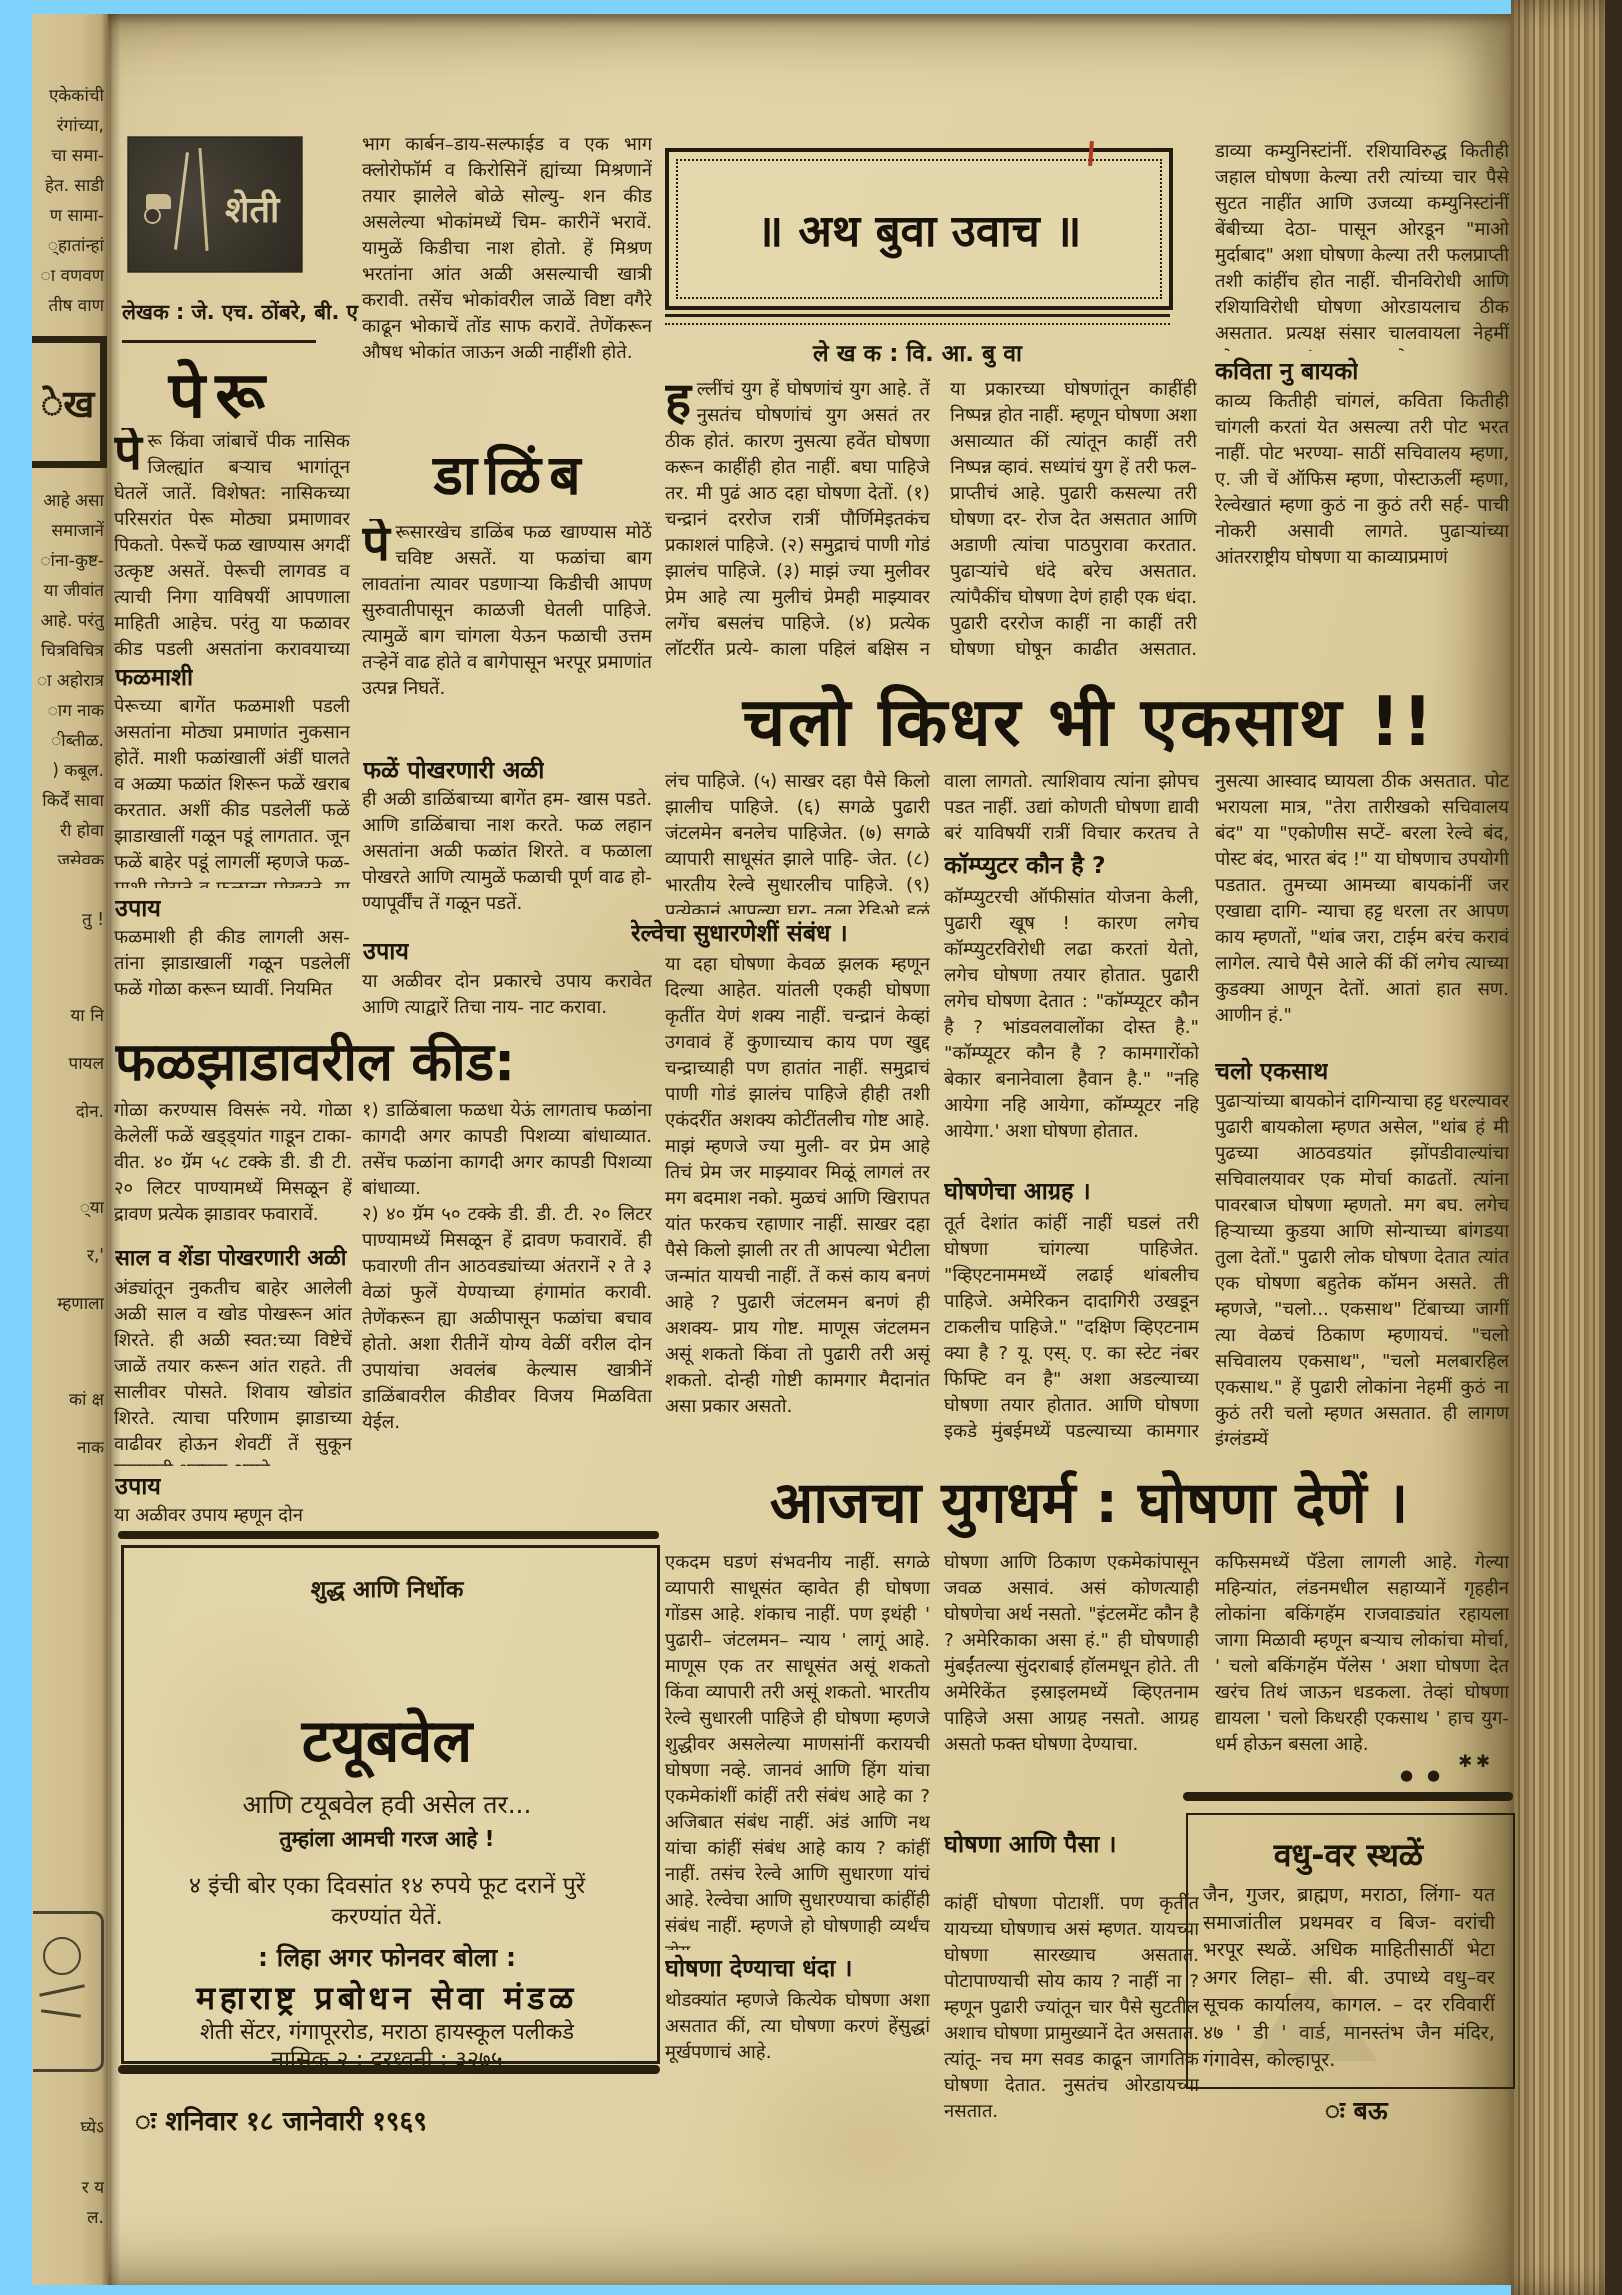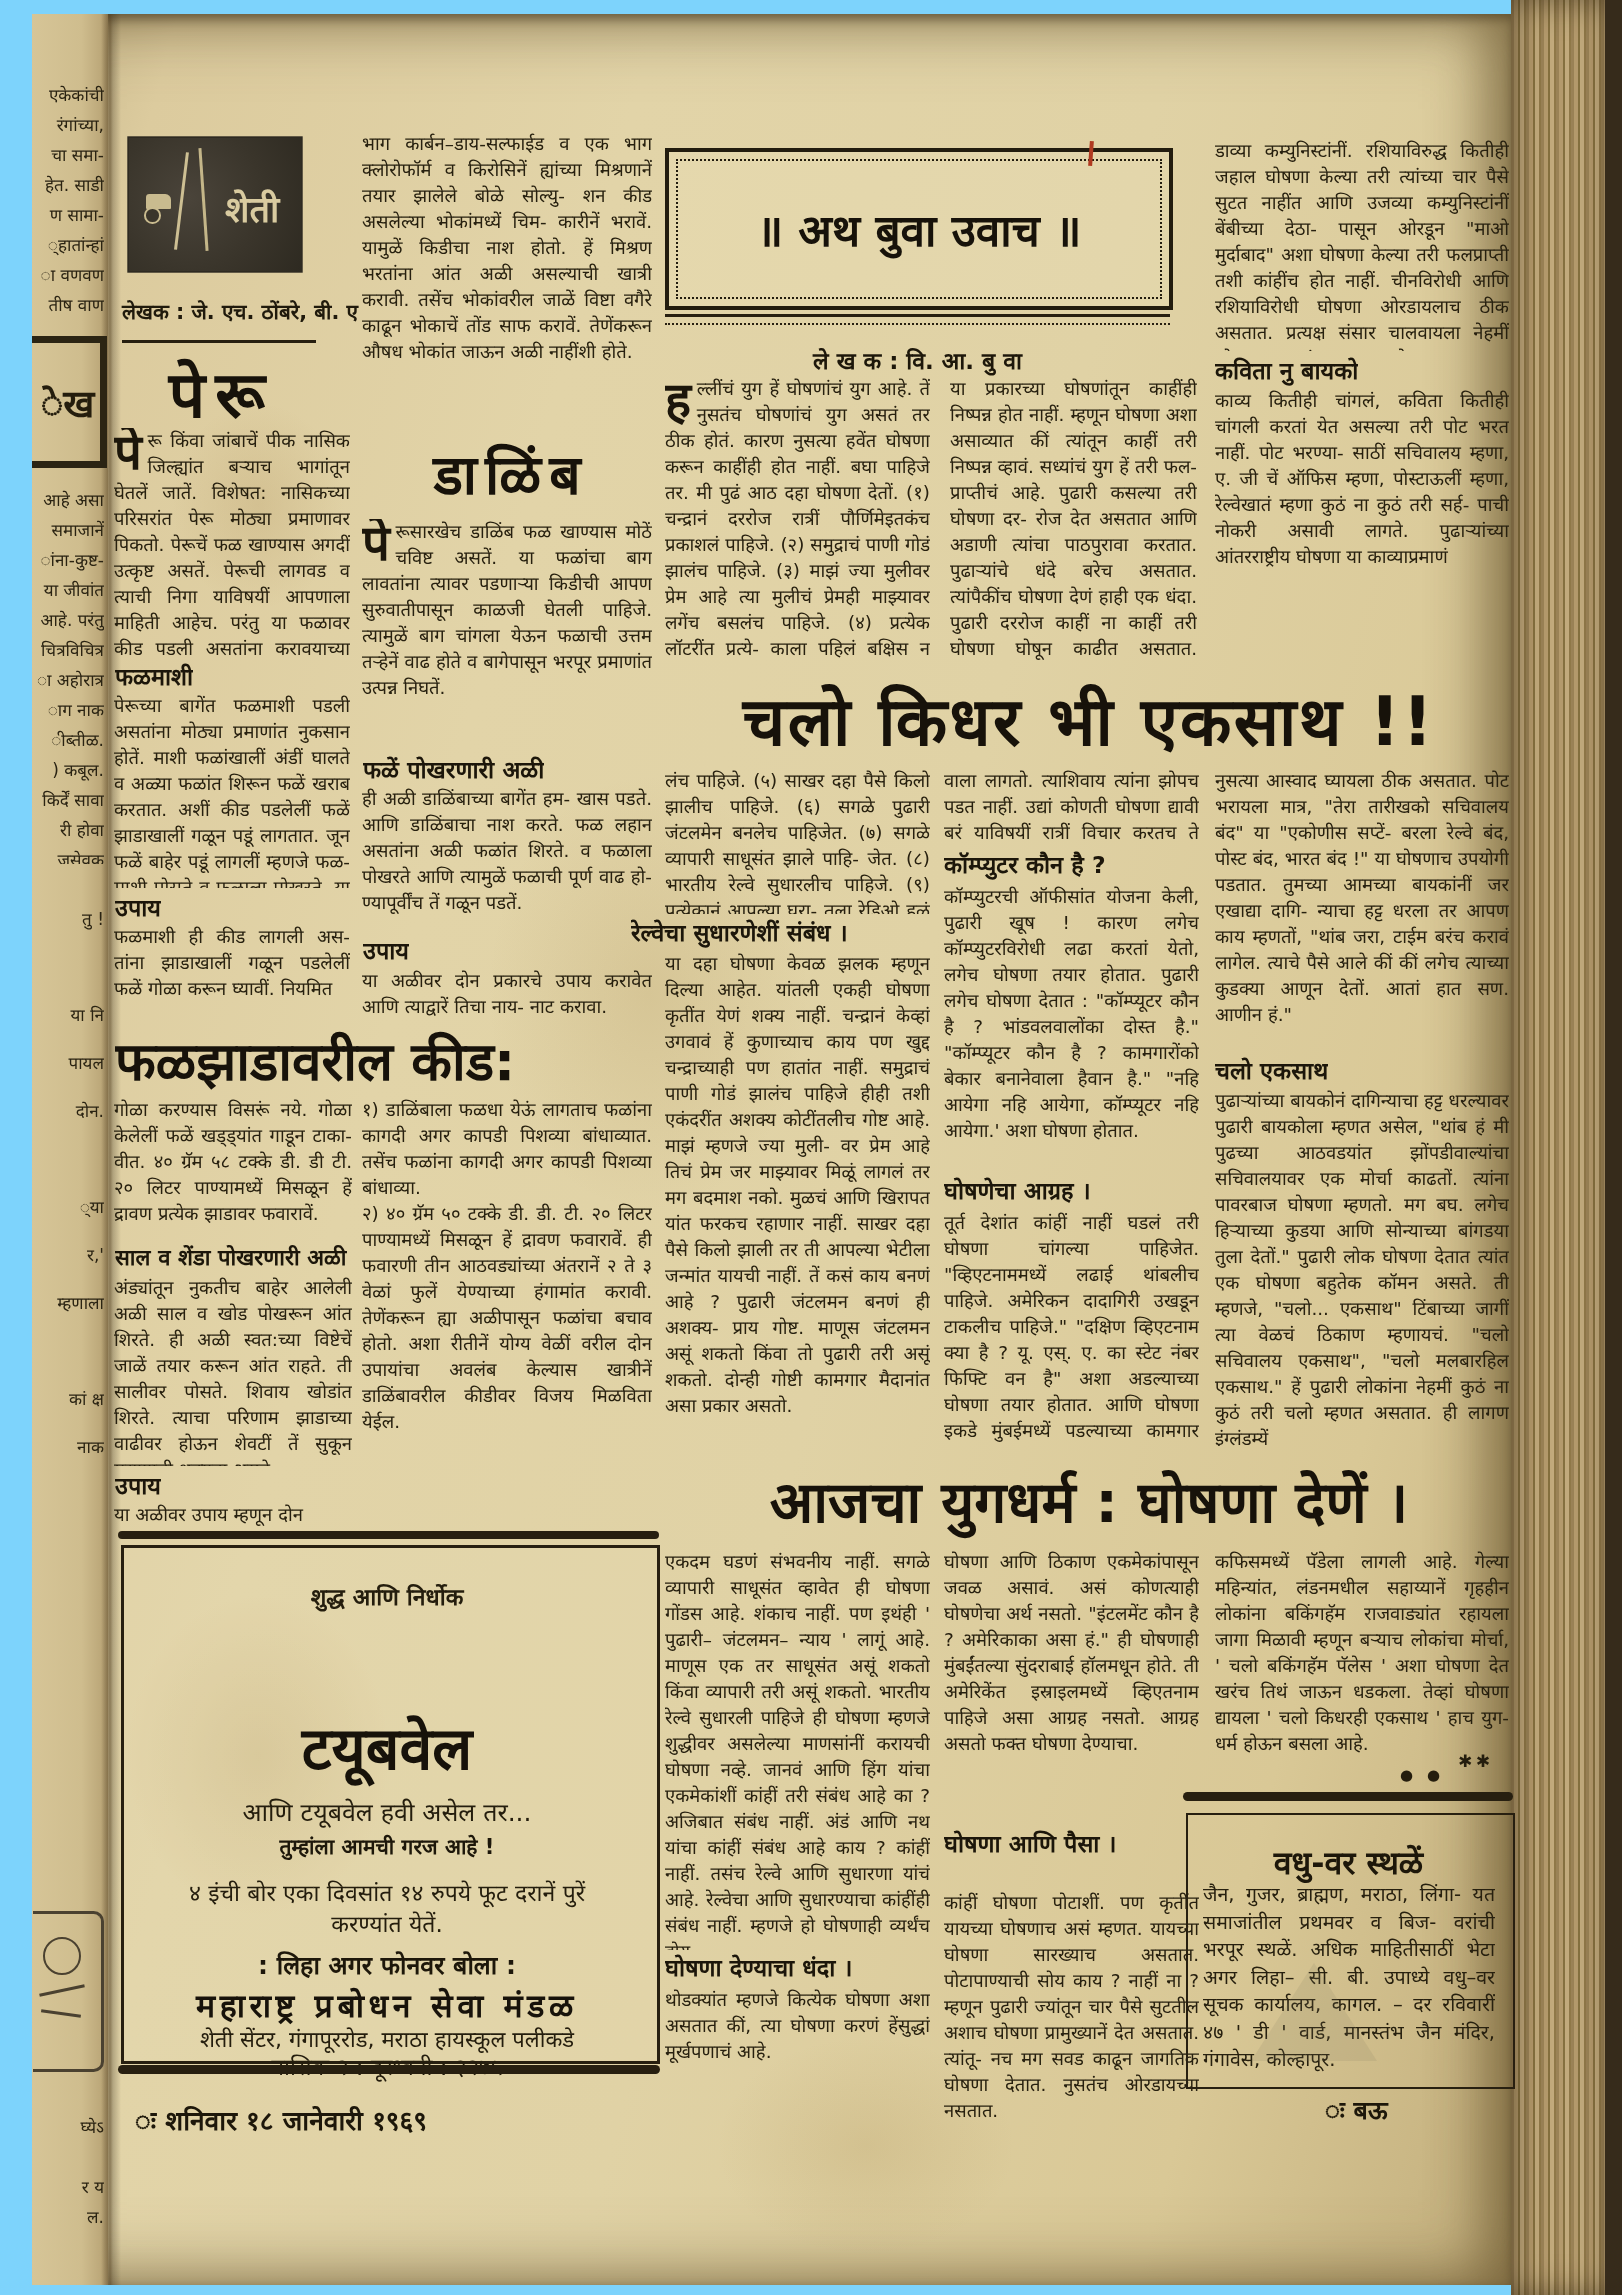--- a/index.html
+++ b/index.html
@@ -15,21 +15,21 @@
   .edgedark{left:1605px;top:0;width:18.4px;height:2295px;background:#362b1b;}
   .prevstrip{left:32px;top:14.3px;width:76px;height:2271px;
     background:linear-gradient(90deg,#d6c597 0%,#cfbd8e 65%,#b5a072 100%);}
   .crease{left:101px;top:14.3px;width:19.5px;height:2271px;
     background:linear-gradient(90deg,rgba(80,60,30,0) 0%,rgba(70,52,24,.55) 45%,rgba(40,30,14,.25) 60%,rgba(80,60,30,0) 100%);}
   .stain{border-radius:50%;pointer-events:none;}
   .txt{font-size:18.4px;line-height:26px;text-align:justify;color:#27200f;overflow:hidden;}
   .frag{font-size:17px;line-height:30px;text-align:right;color:#2a2312;white-space:pre-line;overflow:hidden;}
   .sparse{line-height:48px;}
   .sub{font-weight:700;font-size:23.5px;color:#1c160a;white-space:nowrap;overflow:hidden;}
-  .center{text-align:center;margin-top:8px;}
+  .center{text-align:center;}
   .dropcap{float:left;font-size:49px;line-height:45px;font-weight:700;padding:2.3px 5.7px 0 0;color:#1c160a;}
   .bigtitle{font-weight:700;color:#17120a;text-align:center;white-space:nowrap;overflow:hidden;}
   .rule{background:#271f10;}
   .adbox{border:3.4px solid #271f10;background:rgba(233,221,180,.25);}
   .mastouter{border:4.6px solid #221c0e;background:rgba(235,224,185,.3);}
   .mastinner{position:absolute;inset:6.9px;border:2.3px dotted #221c0e;display:flex;align-items:center;justify-content:center;}
   .dottedrule{border-top:2.3px dotted #271f10;}
   .matribox{border:2.9px solid #271f10;}
   .wm{opacity:.30;}
   .prelist{white-space:pre-line;}

